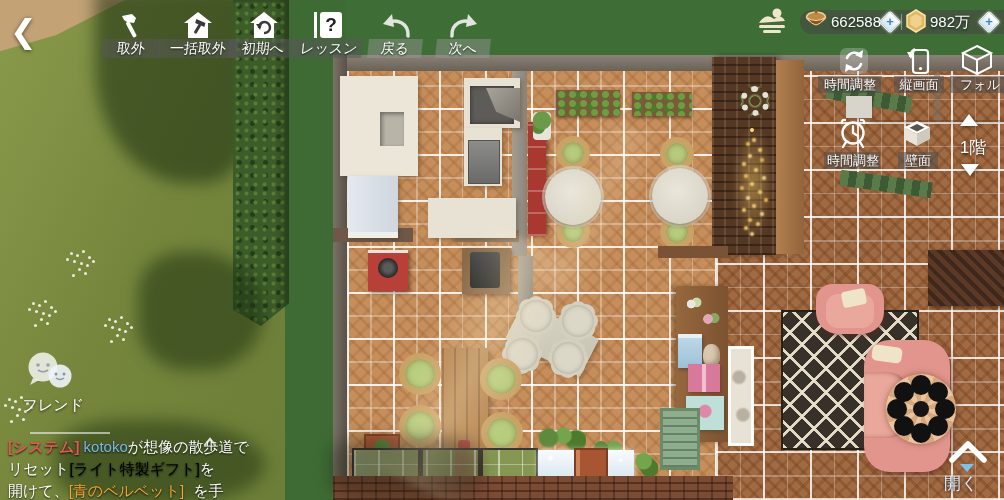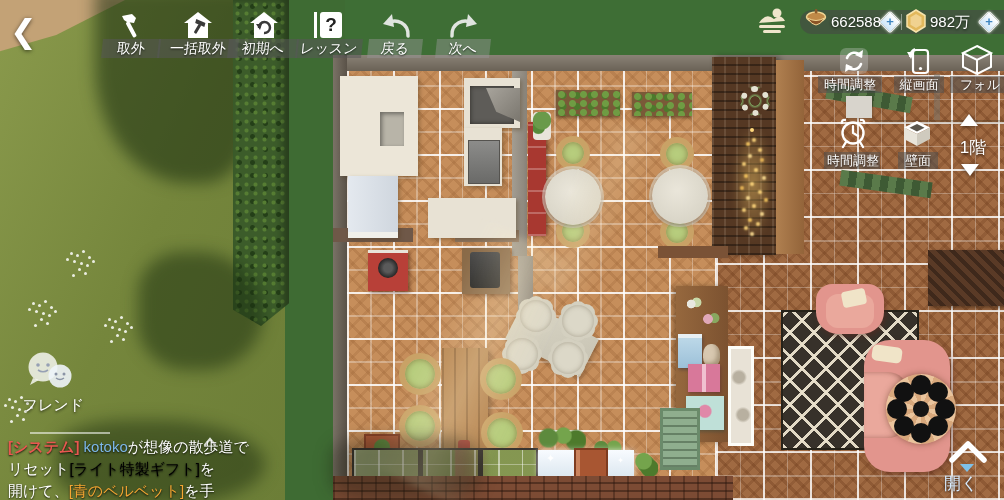--- a/index.html
+++ b/index.html
@@ -349,17 +349,17 @@
   </svg>
   <div class="abs" style="left:8px;top:436px;width:228px;height:64px;">
     <div class="chat-line">
       <span style="color:#e85850;font-weight:bold;">[システム]</span>
       <span style="color:#7db8ea;">kotoko</span><span style="color:#fff;">が想像の散歩道で</span>
     </div>
     <div class="chat-line">
       <span style="color:#fff;">リセット</span><span style="color:#000000;">[ライト特製ギフト]</span><span style="color:#fff;">を</span>
     </div>
     <div class="chat-line">
-      <span style="color:#fff;">開けて、</span><span style="color:#f5a632;text-align:right;">[青のベルベット]</span><span style="color:#fff;">を手</span>
+      <span style="color:#fff;">開けて、</span><span style="color:#f5a632;text-align:right;">[青のベルベット]</span><span style="color:#fff;padding-left:9px;">を手</span>
     </div>
   </div>
 
 </div>
 
 </body></html>

